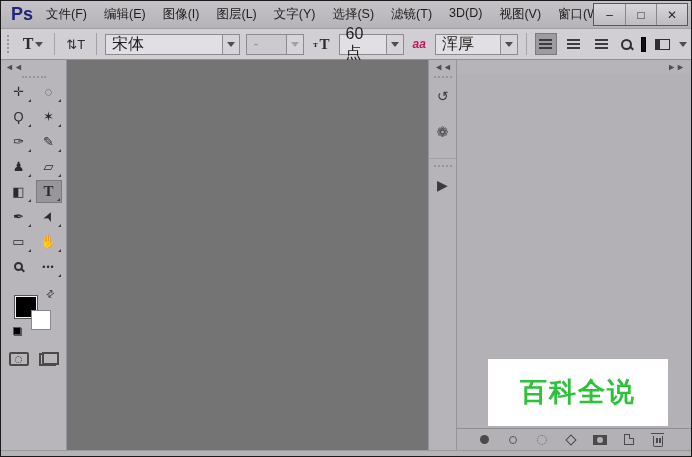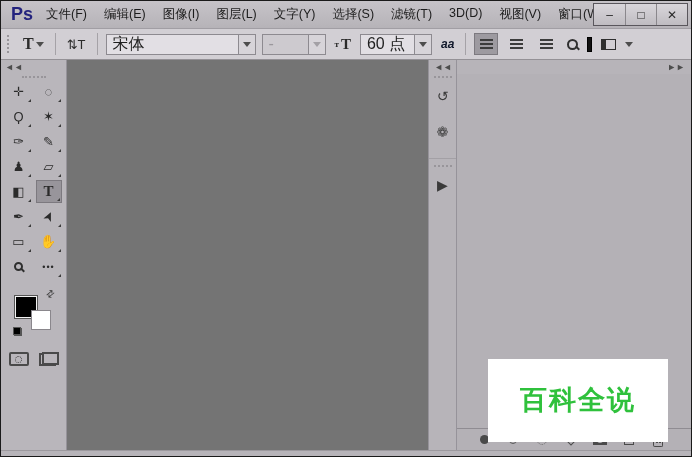--- a/index.html
+++ b/index.html
@@ -24,21 +24,21 @@
   .opt-icon .big-t{ font-size:16px; font-weight:bold; font-family:"Liberation Serif","DejaVu Serif",serif; }
   .chev{ width:0; height:0; border-left:4px solid transparent; border-right:4px solid transparent; border-top:5px solid #4d4d4d; display:inline-block; }
   .combo{ display:flex; align-items:stretch; height:21px; border:1px solid #8d8a90; background:#e2dfe4; }
   .combo .val{ font-size:16px; color:#1f1f1f; padding:3px 6px; display:flex; align-items:center; }
   .combo .dd{ width:17px; border-left:1px solid #8d8a90; display:flex; align-items:center; justify-content:center; background:#d7d4d9; }
   .combo.disabled{ background:#cdcacf; }
   .combo.disabled .val{ color:#9a979c; }
   .combo.disabled .dd .chev{ border-top-color:#a3a0a5; }
   .size-t{ font-family:"Liberation Serif","DejaVu Serif",serif; font-weight:bold; font-size:15px; color:#2b2b2b;}
   .size-t small{ font-size:9px; vertical-align:sub;}
-  .aa{ font-size:12px; font-weight:bold; color:#0f172a; font-style:italic;}
+  .aa{ font-size:12px; font-weight:bold; color:#be185d; font-style:italic;}
   .align-btn{ width:24px; height:22px; display:flex; align-items:center; justify-content:center; border:1px solid transparent; }
   .align-btn.active{ background:#9d9aa0; border-color:#7c797f; }
   .bars{ width:13px; height:11px; background:repeating-linear-gradient(#3c3c3c 0 2px, transparent 2px 4px); }
   .circle-icon{ width:11px; height:11px; border:2px solid #2f2f2f; border-radius:50%; position:relative; }
   .circle-icon::after{ content:""; position:absolute; width:5px; height:2px; background:#2f2f2f; transform:rotate(45deg); right:-4px; bottom:-1px; }
   .color-bar{ width:5px; height:15px; background:#111; border:1px solid #000; }
   .panels-icon{ width:15px; height:11px; border:1.5px solid #2f2f2f; position:relative; background:#d2cfd4;}
   .panels-icon::before{ content:""; position:absolute; left:0; top:0; bottom:0; width:4px; background:#2f2f2f; }
 
   
@@ -97,21 +97,21 @@
   .i-diamond{ width:8px; height:8px; border:1.5px solid #4a4a4a; transform:rotate(45deg); }
   .i-mask{ width:14px; height:10px; background:#4a4a4a; display:flex; align-items:center; justify-content:center;}
   .i-mask i{ width:6px; height:6px; border-radius:50%; background:#b4b1b6; display:block;}
   .i-new{ width:10px; height:11px; border:1.5px solid #4a4a4a; position:relative; background:#b4b1b6;}
   .i-new::before{ content:""; position:absolute; right:-1px; top:-1px; width:4px; height:4px; background:#b4b1b6; border-left:1.5px solid #4a4a4a; border-bottom:1.5px solid #4a4a4a;}
   .i-trash{ position:relative; width:10px; height:11px; border:1.5px solid #4a4a4a; border-top:none; border-radius:0 0 2px 2px; margin-top:3px;}
   .i-trash::before{ content:""; position:absolute; left:-3px; top:-3px; width:13px; height:1.5px; background:#4a4a4a;}
   .i-trash::after{ content:""; position:absolute; left:2px; top:2px; width:1.5px; height:5px; background:#4a4a4a; box-shadow:3px 0 0 #4a4a4a;}
 
   
-  .watermark{ position:absolute; left:31px; top:299px; width:180px; height:83px; background:#ffffff; display:flex; flex-direction:column; align-items:center; justify-content:center; gap:17px; }
+  .watermark{ position:absolute; left:31px; top:299px; width:180px; height:67px; background:#ffffff; display:flex; flex-direction:column; align-items:center; justify-content:center; gap:17px; }
   .wm-title{ color:#2fc13c; font-size:27px; font-weight:bold; letter-spacing:2px; line-height:1;}
   .wm-sub{ color:#9b9b9b; font-size:15px; letter-spacing:1px; }
 </style>
 </head>
 <body>
 
 <div class="window">
 
   <div class="titlebar">
     <span class="ps-logo">Ps</span>
@@ -160,20 +160,26 @@
         <small>т</small>
         <span>T</span>
       </span>
     <span class="combo" style="width:72px">
       <span class="val" style="flex:1">60 点</span>
       <span class="dd">
           <span class="chev"></span>
         </span>
     </span>
     <span class="opt-icon aa">aa</span>
+    <span class="combo" style="width:92px">
+      <span class="val" style="flex:1">浑厚</span>
+      <span class="dd">
+          <span class="chev"></span>
+        </span>
+    </span>
     <span class="vsep"></span>
     <span class="align-btn active">
         <span class="bars"></span>
       </span>
     <span class="align-btn">
         <span class="bars"></span>
       </span>
     <span class="align-btn">
         <span class="bars"></span>
       </span>

